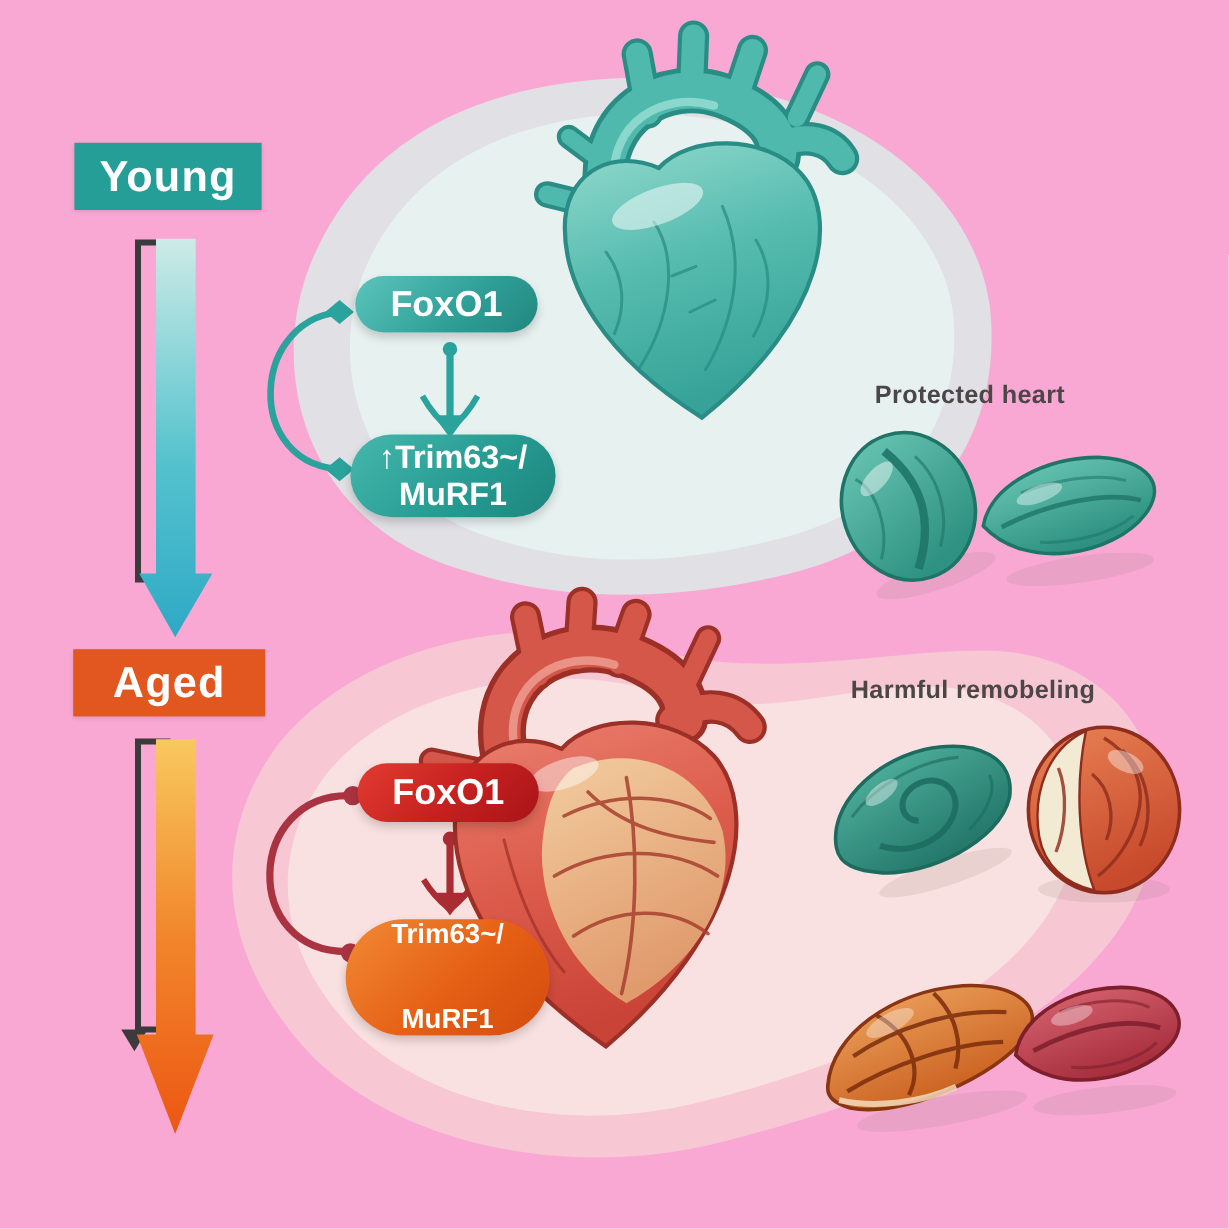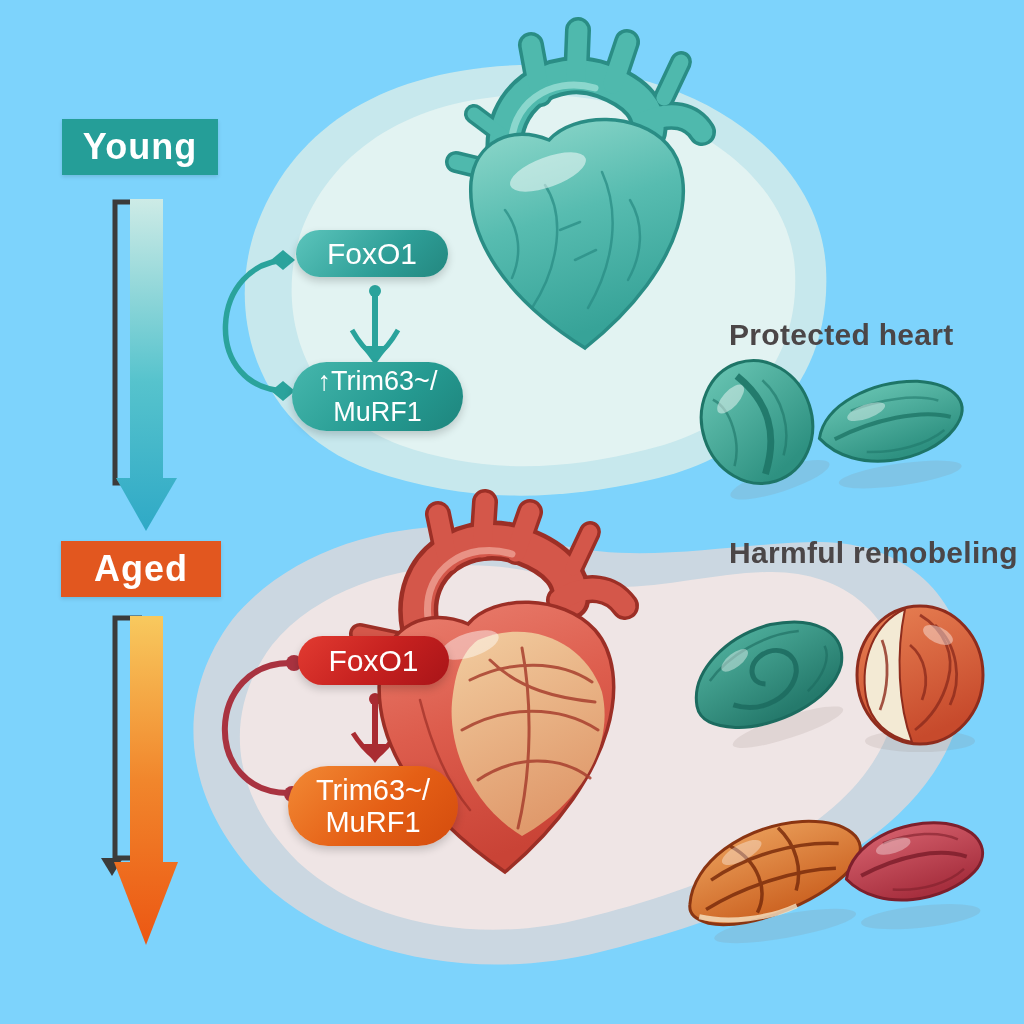--- a/index.html
+++ b/index.html
@@ -1,46 +1,46 @@
 <!DOCTYPE html>
 <html><head>
 <meta charset="utf-8">
 <style>
   html,body{margin:0;padding:0;background:#ffffff;}
   .canvas{
-    position:relative;width:1024px;height:1024px;background:#7dd3fc;
+    position:relative;width:1024px;height:1024px;background:#f9a8d4;
     font-family:"Liberation Sans",sans-serif;overflow:hidden;
   }
   .art{position:absolute;left:0;top:0;width:1024px;height:1024px;}
   .section-label{
     position:absolute;display:flex;align-items:center;justify-content:center;
     color:#ffffff;font-weight:bold;font-size:36px;letter-spacing:1px;
     box-shadow:0 2px 4px rgba(0,0,0,.12);
   }
   .label-young{left:62px;top:119px;width:156px;height:56px;background:#259e98;}
   .label-aged{left:61px;top:541px;width:160px;height:56px;background:#e2571f;text-align:right;}
   .pill{
     position:absolute;display:flex;flex-direction:column;align-items:center;justify-content:center;
-    color:#ffffff;font-weight:normal;border-radius:999px;
+    color:#ffffff;font-weight:bold;border-radius:999px;
     box-shadow:0 4px 8px rgba(0,0,0,.18);text-align:center;line-height:1.12;
   }
   .pill-foxo1-young{left:296px;top:230px;width:152px;height:47px;font-size:30px;
     background:linear-gradient(135deg,#5cc5bc 0%,#2e9e97 60%,#23877f 100%);}
   .pill-trim-young{left:292px;top:362px;width:171px;height:69px;font-size:27px;
     background:linear-gradient(135deg,#46b7ad 0%,#259a91 60%,#1e857d 100%);}
   .pill-foxo1-aged{left:298px;top:636px;width:151px;height:49px;font-size:30px;
     background:linear-gradient(135deg,#e23b31 0%,#c5201f 55%,#a81418 100%);}
-  .pill-trim-aged{left:288px;top:766px;width:170px;height:80px;font-size:29px;
-    background:linear-gradient(135deg,#f28a35 0%,#e55f15 55%,#d44c0e 100%);}
+  .pill-trim-aged{left:288px;top:766px;width:170px;height:97px;font-size:23px;
+    background:linear-gradient(135deg,#f28a35 0%,#e55f15 55%,#d44c0e 100%);justify-content:space-between;}
   .caption{
-    position:absolute;font-weight:bold;color:#4b4647;font-size:30px;
+    position:absolute;font-weight:bold;color:#4b4647;font-size:21px;
     letter-spacing:.3px;white-space:nowrap;
   }
   .cap-protected{left:729px;top:318px;}
-  .cap-harmful{left:709px;top:536px;margin-left:20px;}
+  .cap-harmful{left:709px;top:564px;}
   .cap-multi{left:714px;top:751px;}
 </style>
 </head>
 <body>
 
 <div class="canvas">
 
   <svg class="art" viewBox="0 0 1024 1024">
     <defs>
       <linearGradient id="gYA" gradientUnits="userSpaceOnUse" x1="0" y1="199" x2="0" y2="531">

